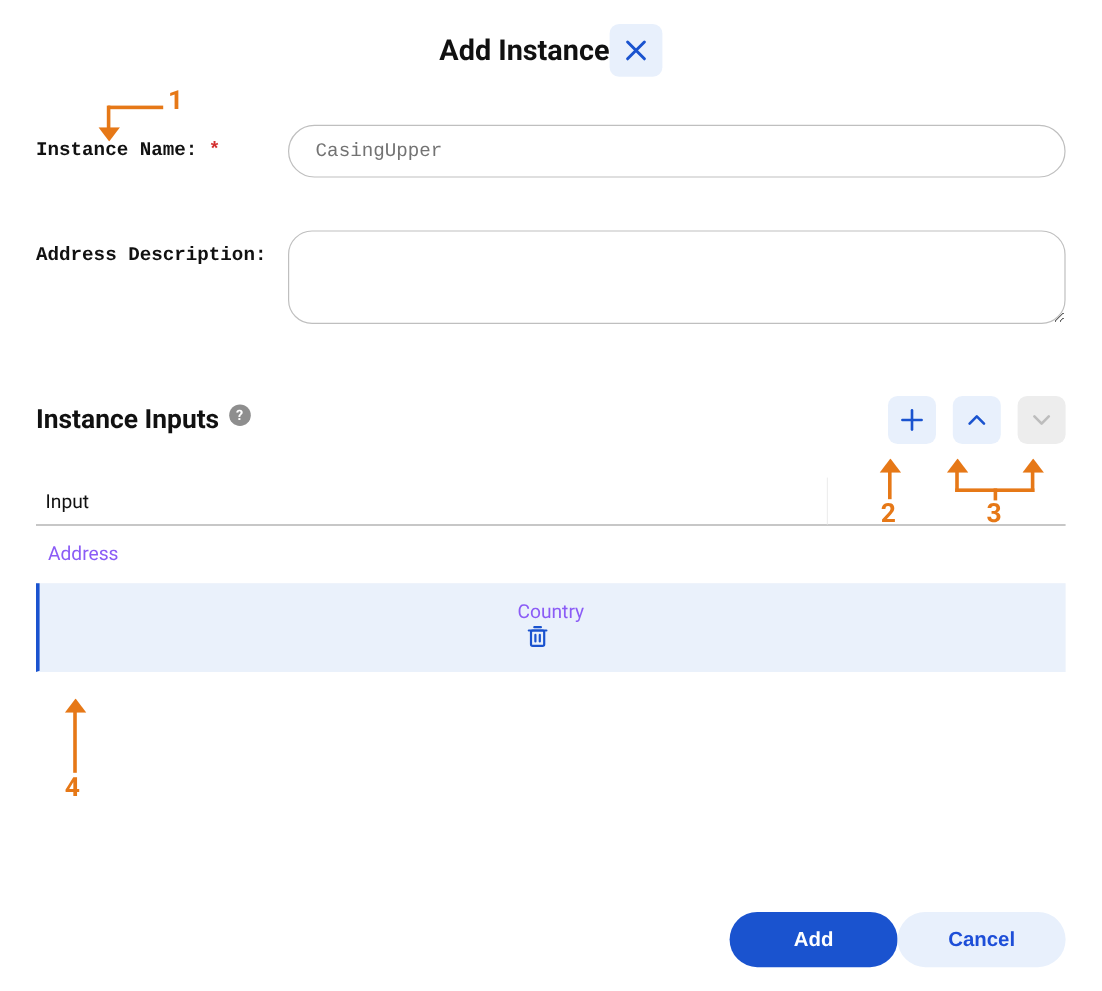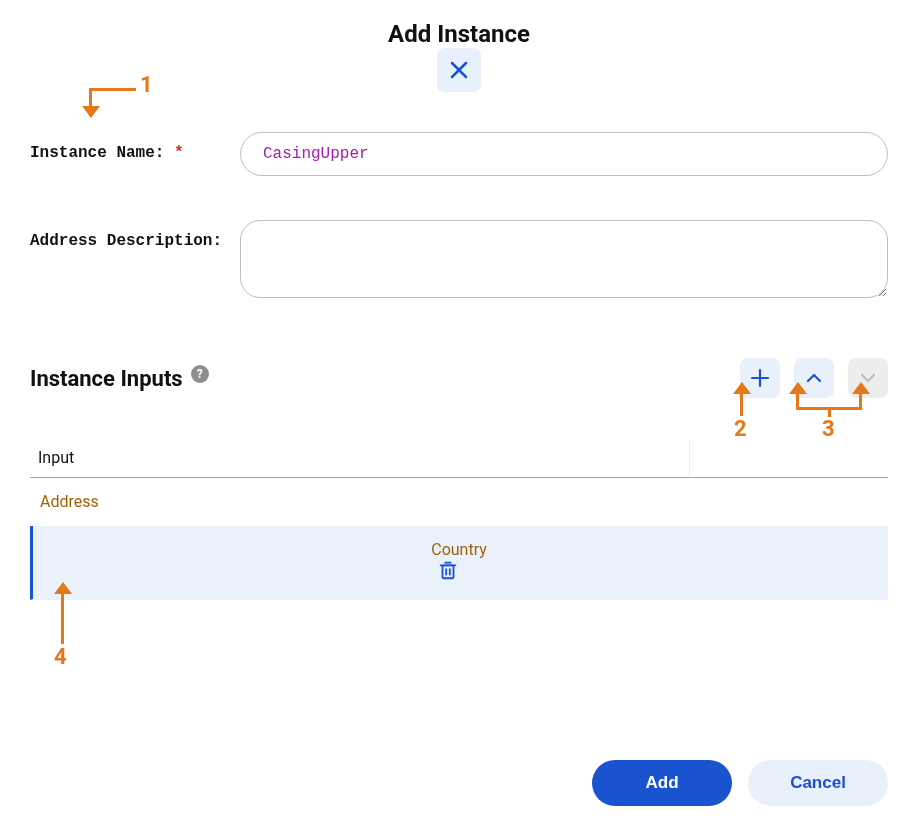--- a/index.html
+++ b/index.html
@@ -11,21 +11,20 @@
     color: #111;
     width: 918px;
     height: 826px;
     position: relative;
   }
   .header-row {
     display: flex;
     justify-content: center;
     align-items: center;
     margin-bottom: 40px;
-    flex-direction: column;
   }
   .dialog-title {
     font-size: 24px;
     font-weight: 700;
   }
   .close-btn {
     width: 44px; height: 44px;
     border-radius: 8px;
     background: #e8f0fc;
     display: flex; align-items: center; justify-content: center;
@@ -45,38 +44,38 @@
   }
   .req { color: #d32f2f; }
   .text-input {
     flex: 1;
     border: 1px solid #bfbfbf;
     border-radius: 24px;
     padding: 12px 22px;
     font-size: 16px;
     outline: none;
     font-family: inherit;
-    color:#a21caf;
+    color:#737373;
   }
   .textarea {
     flex: 1;
     border: 1px solid #bfbfbf;
     border-radius: 20px;
     padding: 14px 22px;
     font-size: 16px;
     height: 78px;
     resize: both;
     font-family: inherit;
   }
   .section-header {
     display: flex;
     justify-content: space-between;
     align-items: center;
     margin-top: 60px;
-    margin-bottom: 40px;
+    margin-bottom: 28px;
   }
   .section-title-wrap {
     display: flex;
     align-items: center;
     gap: 8px;
   }
   .section-title {
     font-size: 22px;
     font-weight: 700;
   }
@@ -112,33 +111,33 @@
     right:198px; top:0; bottom:0;
     width:1px; background:#eee;
   }
   .table-row {
     padding: 14px 10px;
     font-size: 16px;
     border-bottom: 1px solid transparent;
     display:flex;
     justify-content:space-between;
     align-items:center;
-    color:#a16207;
+    color:#8b5cf6;
   }
   .table-row.selected {
     background:#eaf1fb;
     border-left:3px solid #1a53cf;
     padding-left:7px;
     flex-direction:column;
   }
   .delete-icon { margin-right: 22px; cursor:pointer; }
   .footer {
     position:absolute;
     bottom: 20px; right: 30px;
-    display:flex; gap:16px;
+    display:flex; 
   }
   .btn {
     min-width: 140px;
     height: 46px;
     border-radius: 24px;
     font-size: 17px;
     font-weight: 700;
     display:flex;align-items:center;justify-content:center;
     cursor:pointer;
     border:none;

